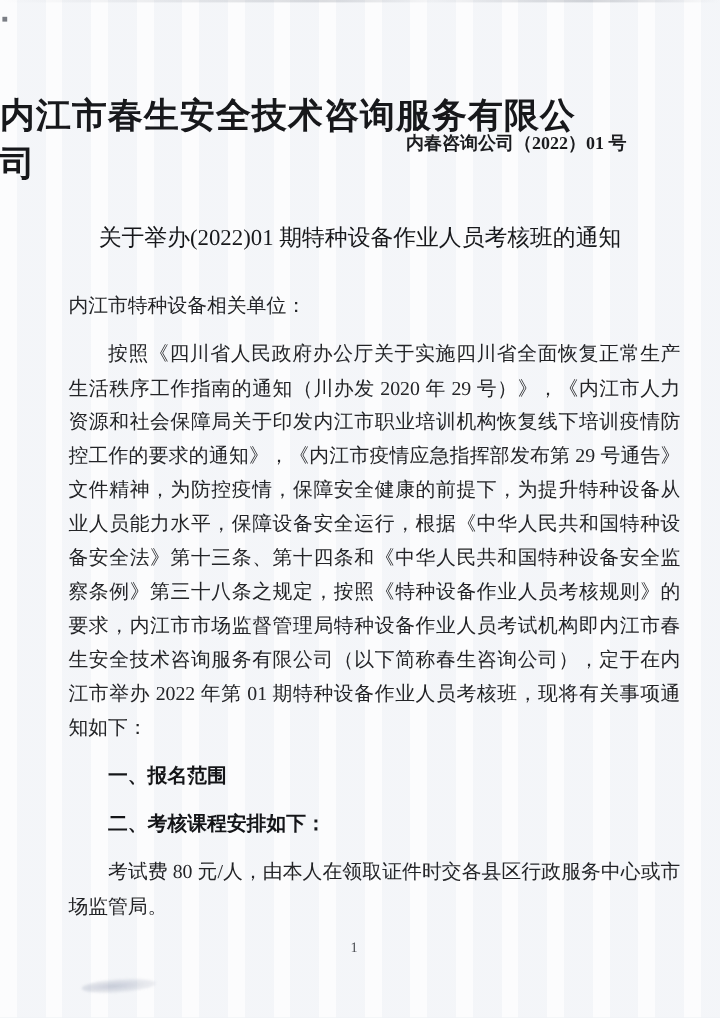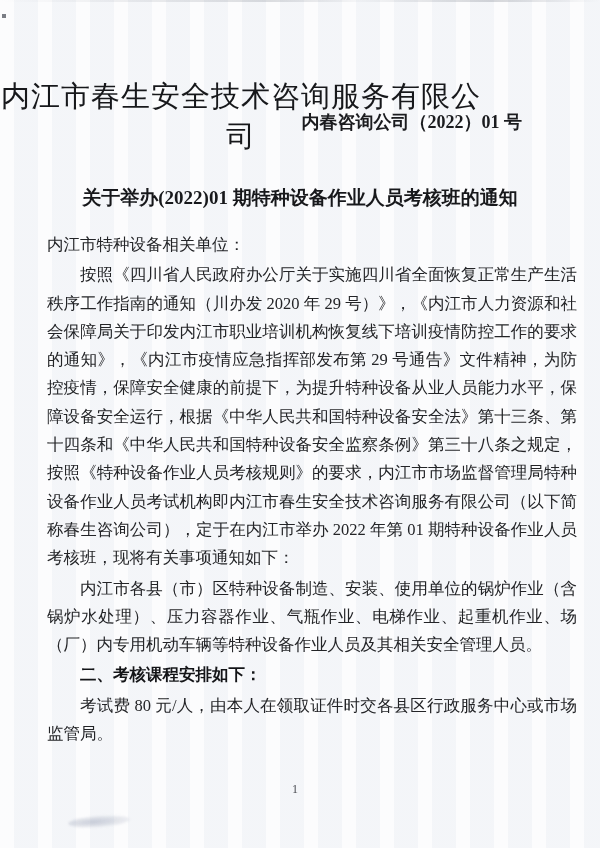--- a/index.html
+++ b/index.html
@@ -16,51 +16,50 @@
       repeating-linear-gradient(90deg,
         rgba(255,255,255,0.55) 0px, rgba(255,255,255,0.55) 14px,
         rgba(236,239,244,0.35) 14px, rgba(236,239,244,0.35) 38px),
       #f8f9fb;
     color: #202125;
     overflow: hidden;
   }
   .company-title {
     position: absolute;
     top: 58px; left: 0; width: 482px;
-    text-align: center;
     font-size: 29px;
-    font-weight: normal;
+    font-weight: bold;
     letter-spacing: 1px;
     color: #17181b;
   }
   .doc-number {
     position: absolute;
     top: 110px; right: 78px;
-    font-size: 18px;
+    font-size: 15px;
     font-weight: bold;
     color: #1b1c1f;
   }
   .notice-title {
     position: absolute;
     top: 169px; left: 0; width: 600px;
     text-align: center;
     font-size: 19px;
-    font-weight: bold;
+    font-weight: normal;
     color: #17181b;
   }
   .body-block {
     position: absolute;
     top: 229px; left: 45px;
     width: 534px;
     font-size: 16.5px;
     line-height: 28.3px;
     text-align: justify;
     color: #232427;
   }
-  .body-block p { margin: 2px; }
+  .body-block p { margin: 12px; }
   .indent { text-indent: 2em; }
   .sec-heading {
     text-indent: 2em;
     font-weight: bold;
     color: #141518;
   }
   .page-number {
     position: absolute;
     top: 782px; left: 0; width: 590px;
     text-align: center;
@@ -106,22 +105,22 @@
 
   <div class="doc-number">内春咨询公司（2022）01 号</div>
 
   <h2 class="notice-title">关于举办(2022)01 期特种设备作业人员考核班的通知</h2>
 
   <div class="body-block">
     <p>内江市特种设备相关单位：</p>
 
     <p class="indent">按照《四川省人民政府办公厅关于实施四川省全面恢复正常生产生活秩序工作指南的通知（川办发 2020 年 29 号）》，《内江市人力资源和社会保障局关于印发内江市职业培训机构恢复线下培训疫情防控工作的要求的通知》，《内江市疫情应急指挥部发布第 29 号通告》文件精神，为防控疫情，保障安全健康的前提下，为提升特种设备从业人员能力水平，保障设备安全运行，根据《中华人民共和国特种设备安全法》第十三条、第十四条和《中华人民共和国特种设备安全监察条例》第三十八条之规定，按照《特种设备作业人员考核规则》的要求，内江市市场监督管理局特种设备作业人员考试机构即内江市春生安全技术咨询服务有限公司（以下简称春生咨询公司），定于在内江市举办 2022 年第 01 期特种设备作业人员考核班，现将有关事项通知如下：</p>
 
+    <p class="sec-heading">一、报名范围</p>
 
-    <p class="indent">内江市各县（市）区特种设备制造、安装、使用单位的锅炉作业（含锅炉水处理）、压力容器作业、气瓶作业、电梯作业、起重机作业、场（厂）内专用机动车辆等特种设备作业人员及其相关安全管理人员。</p>
 
     <p class="sec-heading">二、考核课程安排如下：</p>
 
 
     <p class="indent">考试费 80 元/人，由本人在领取证件时交各县区行政服务中心或市场监管局。</p>
   </div>
 
   <div class="page-number">1</div>
 
   <div class="ink-smudge"></div>

